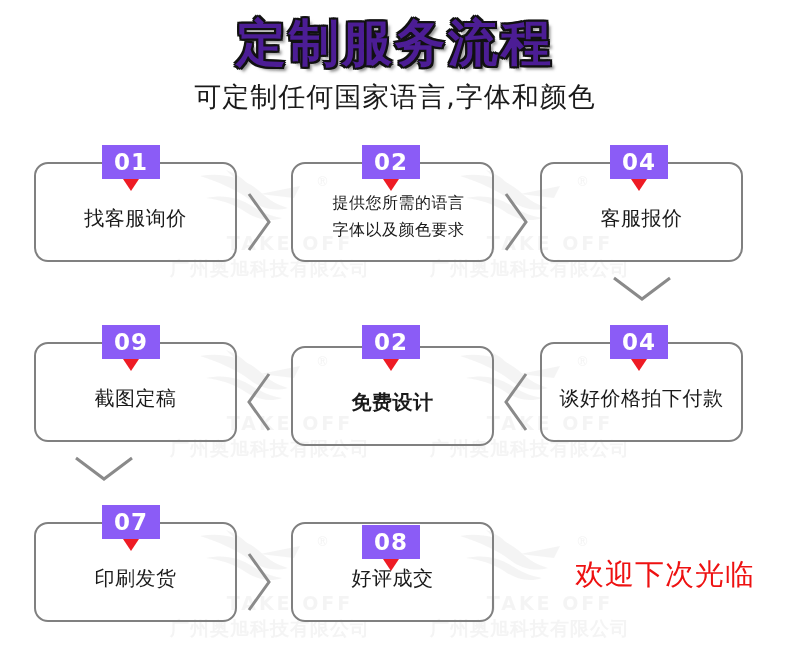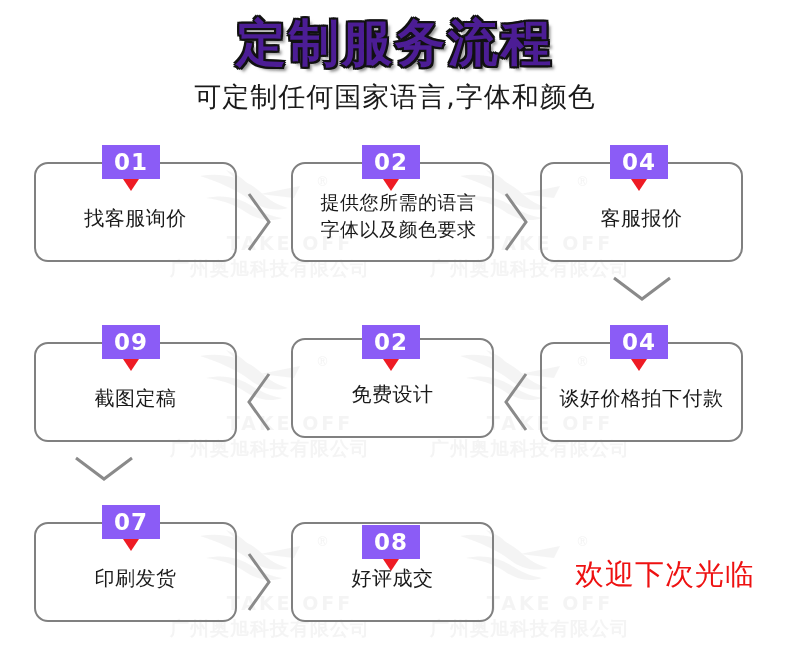--- a/index.html
+++ b/index.html
@@ -120,21 +120,21 @@
     align-items: center;
     justify-content: center;
     text-align: center;
     font-size: 20px;
     color: #1a1a1a;
     line-height: 29px;
     letter-spacing: 0.5px;
     padding-top: 12px;
     box-sizing: border-box;
   }
-  .flow-label.two-line { padding-top: 8px; font-size: 19px; line-height: 27px; padding-left: 12px; }
+  .flow-label.two-line { padding-top: 8px; font-size: 16px; line-height: 27px; padding-left: 12px; }
 
   
   .badge {
     position: absolute;
     width: 58px;
     height: 34px;
     background: #8b5cf6;
     z-index: 5;
   }
   .badge-num {
@@ -309,21 +309,21 @@
 </div>
 <div class="badge" style="left:610px; top:325px;">
   <div class="badge-num">04</div>
   <div class="badge-tail"></div>
 </div>
 
 <svg class="chev" style="left:500px; top:368px;" width="32" height="68" viewBox="0 0 32 68">
   <polyline points="26,6 6,34 26,62" fill="none" stroke="#8a8a8a" stroke-width="3"></polyline>
 </svg>
 
-<div class="flow-box" style="left:291px; top:338px;">
+<div class="flow-box" style="left:291px; top:346px;font-weight:bold;">
   <div class="flow-label">免费设计</div>
 </div>
 <div class="badge" style="left:362px; top:325px;">
   <div class="badge-num">02</div>
   <div class="badge-tail"></div>
 </div>
 
 <svg class="chev" style="left:243px; top:368px;" width="32" height="68" viewBox="0 0 32 68">
   <polyline points="26,6 6,34 26,62" fill="none" stroke="#8a8a8a" stroke-width="3"></polyline>
 </svg>

